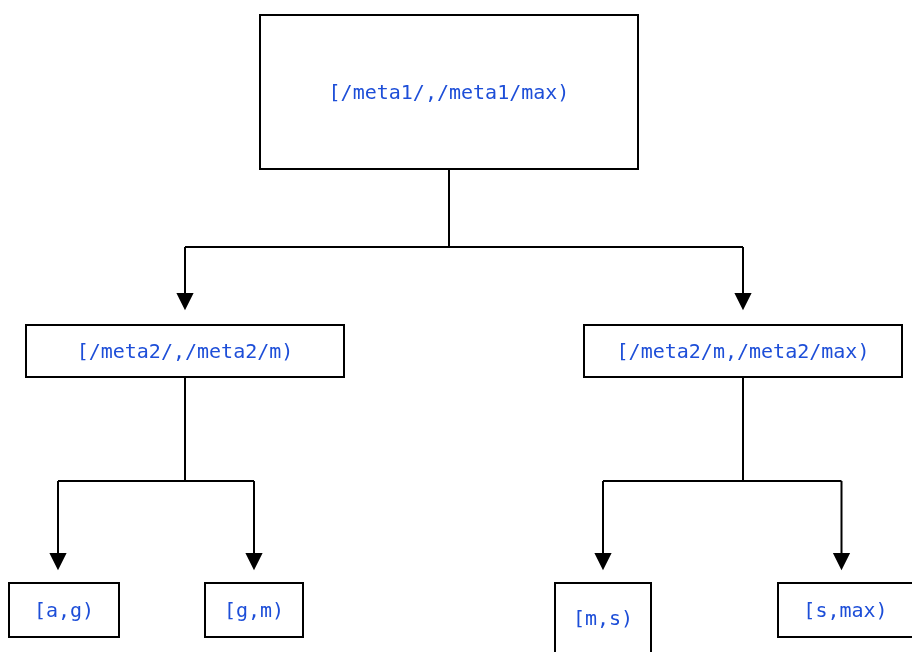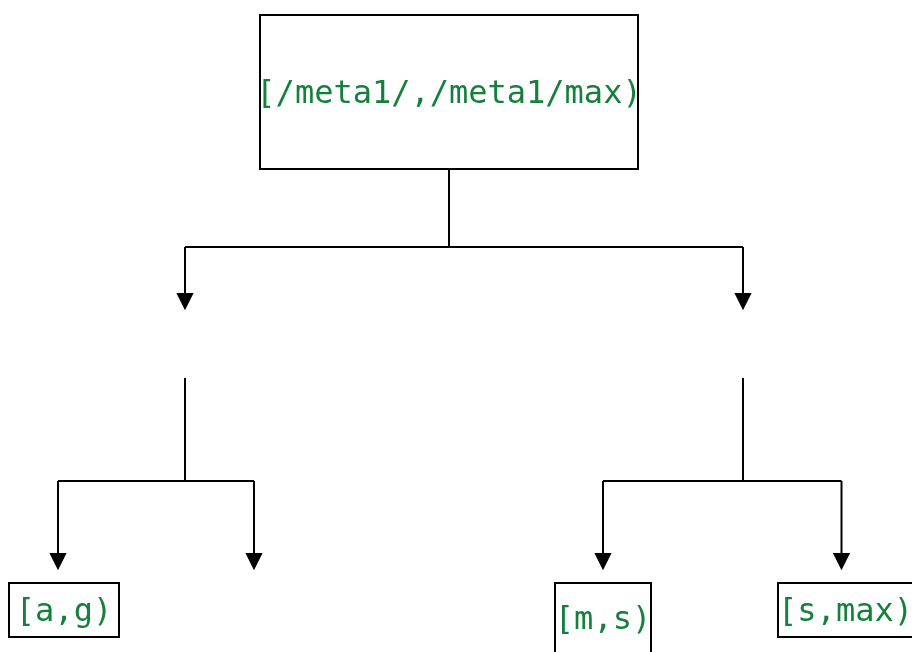--- a/index.html
+++ b/index.html
@@ -9,23 +9,23 @@
     background:#ffffff;
     font-family:"DejaVu Sans Mono","Liberation Mono",monospace;
     overflow:hidden;
   }
   .edges{position:absolute;left:0;top:0;width:912px;height:652px;}
   .node{
     position:absolute;
     box-sizing:border-box;
     border:2px solid #000000;
     background:#ffffff;
-    color:#15803d;
+    color:#1d4ed8;
     display:flex;align-items:center;justify-content:center;
-    font-size:32px;
+    font-size:20px;
     letter-spacing:0;
     white-space:nowrap;
     text-align:right;
   }
   .node-root {left:259px;top:14px;width:380px;height:156px;}
   .node-l2a  {left:25px; top:324px;width:320px;height:54px;}
   .node-l2b  {left:583px;top:324px;width:320px;height:54px;}
   .node-l3a  {left:8px;  top:582px;width:112px;height:56px;}
   .node-l3b  {left:204px;top:582px;width:100px;height:56px;}
   .node-l3c  {left:554px;top:582px;width:98px; height:72px;}
@@ -54,26 +54,35 @@
       <path d="M743,378 V481 M603,481 H841.5 M603,481 V554 M841.5,481 V554" fill="none"></path>
       <polygon points="596,554 610,554 603,568"></polygon>
       <polygon points="834.5,554 848.5,554 841.5,568"></polygon>
     </g>
   </svg>
 
   <div class="node node-root">
     <span>[/meta1/,/meta1/max)</span>
   </div>
 
+  <div class="node node-l2a">
+    <span>[/meta2/,/meta2/m)</span>
+  </div>
 
+  <div class="node node-l2b">
+    <span>[/meta2/m,/meta2/max)</span>
+  </div>
 
   <div class="node node-l3a">
     <span>[a,g)</span>
   </div>
 
+  <div class="node node-l3b">
+    <span>[g,m)</span>
+  </div>
 
   <div class="node node-l3c">
     <span>[m,s)</span>
   </div>
 
   <div class="node node-l3d">
     <span>[s,max)</span>
   </div>
 
 </div>

